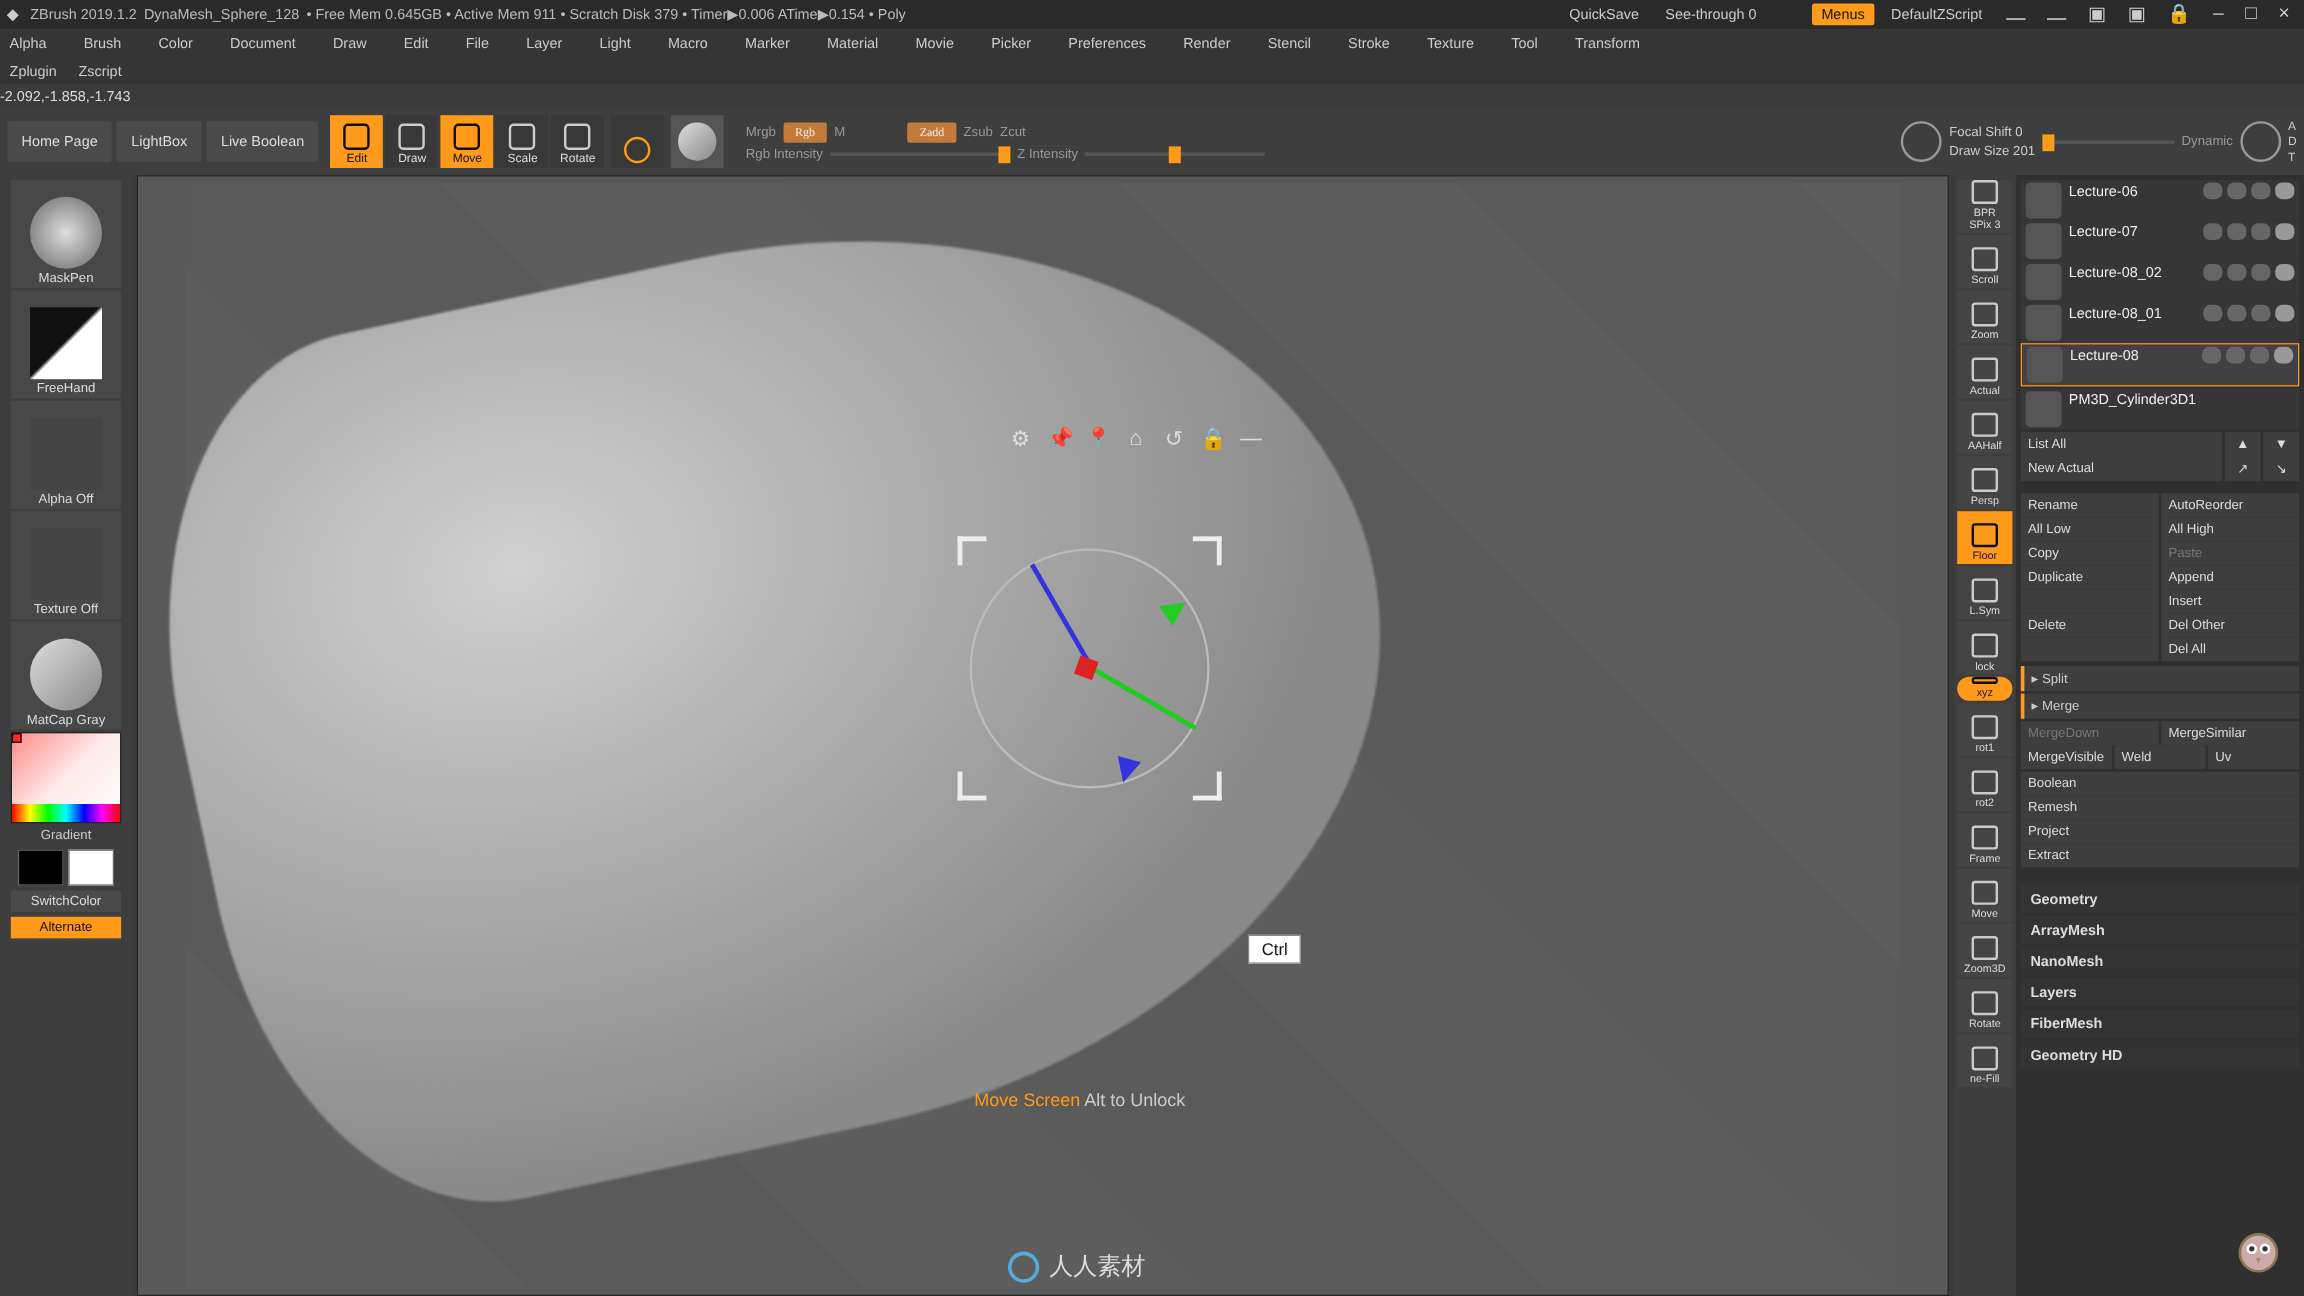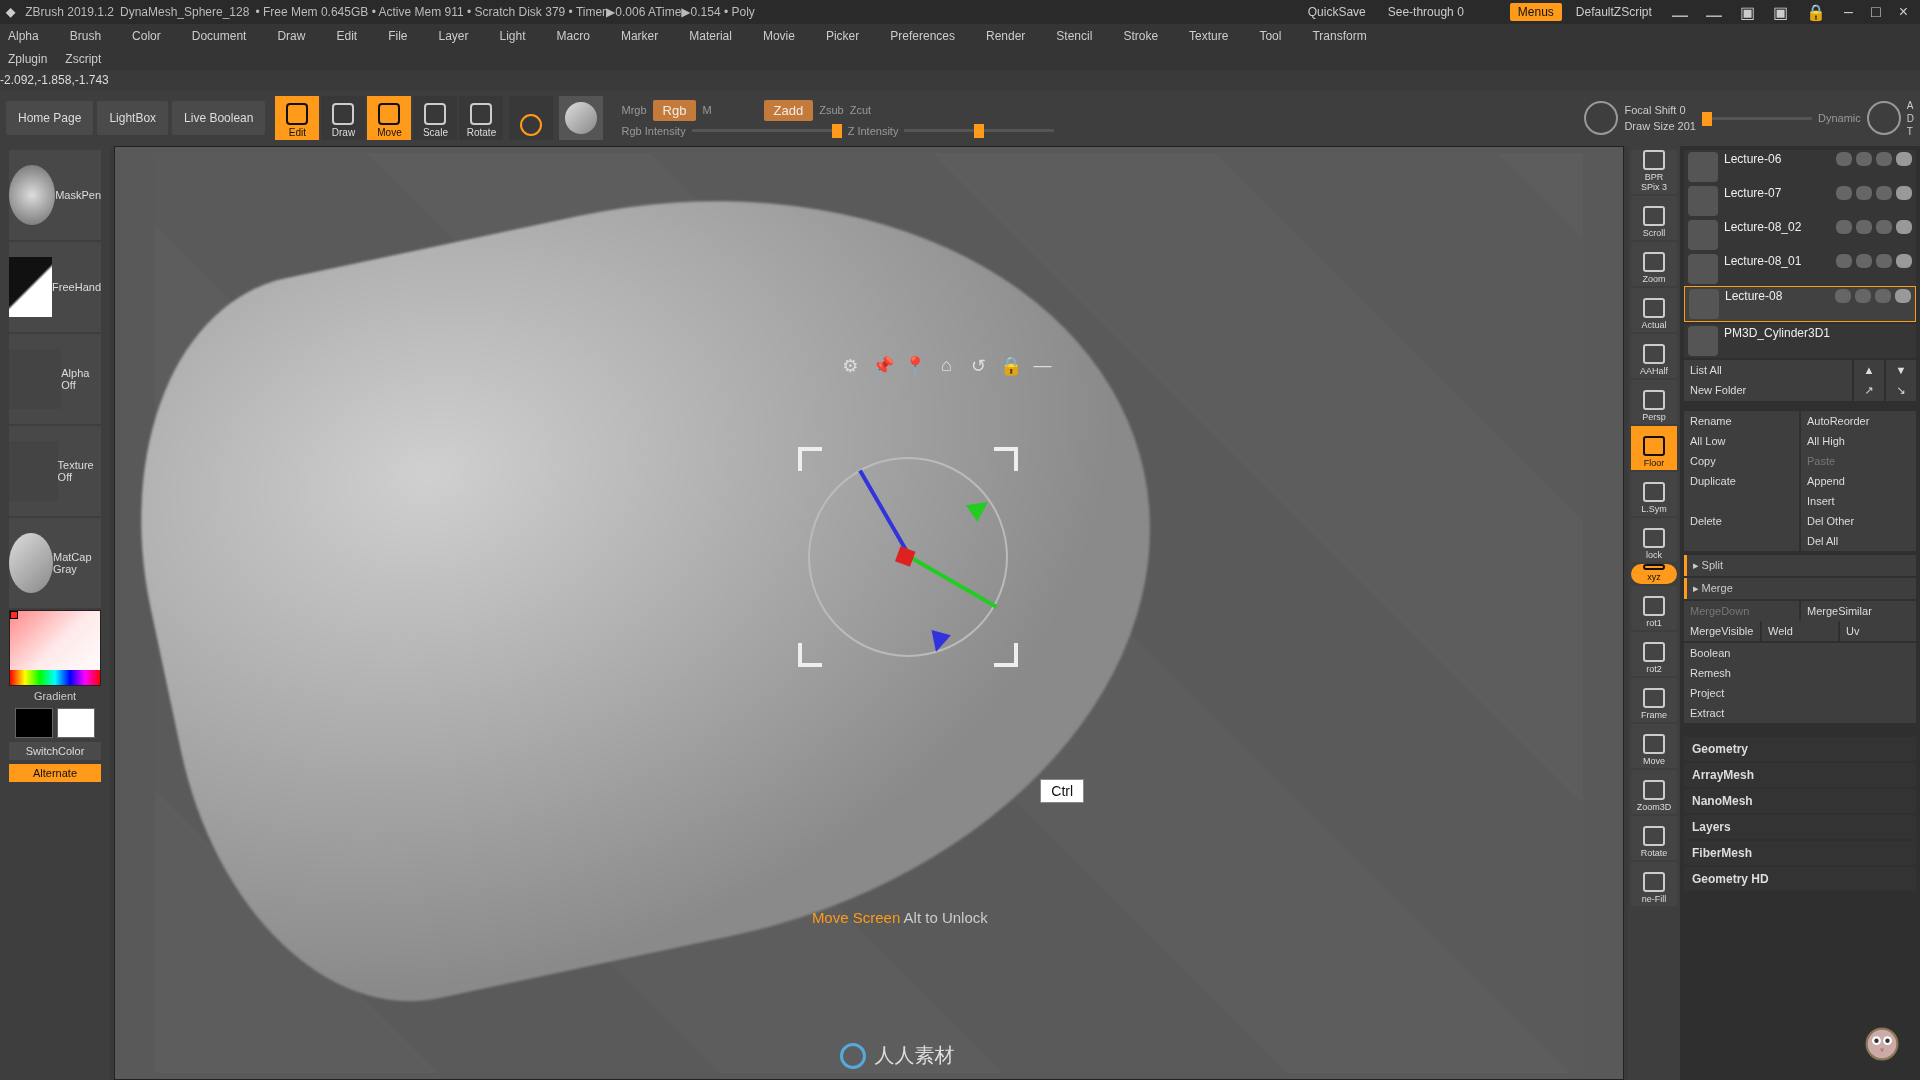--- a/index.html
+++ b/index.html
@@ -83,21 +83,21 @@
   }
   .shelf-icon.active { background: #ff9a1a; color:#111; }
   .shelf-icon .glyph {
     width:22px;height:22px;border:2px solid #ccc;border-radius:4px;margin-bottom:2px;
   }
   .shelf-icon.active .glyph { border-color:#111; }
   .shelf-icon.gizmo .glyph { border-radius:50%; border-color:#ff9a1a;}
   .shelf-mid { display:flex;flex-direction:column;gap:4px;margin-left:12px; }
   .shelf-row { display:flex;align-items:center;gap:6px; }
   .toggle-pill {
-    padding:3px 10px;background:#4a4a4a;border-radius:2px;font-size:13px;color:#bbb;cursor:pointer;
+    padding:3px 10px;background:#4a4a4a;border-radius:2px;font-size:10px;color:#bbb;cursor:pointer;font-family:Liberation Serif, serif;
   }
   .toggle-pill.orange { background:#c47a3a;color:#eee; }
   .mini-label { color:#999; font-size:11px; }
   .slider-track {
     width:150px;height:3px;background:#555;position:relative;
   }
   .slider-knob {
     width:10px;height:14px;background:#ff9a1a;position:absolute;top:-5px;
   }
   .focal-block { margin-left:auto;display:flex;align-items:center;gap:6px; }
@@ -105,21 +105,21 @@
     width:34px;height:34px;border:2px solid #999;border-radius:50%;position:relative;
   }
   .focal-text { display:flex;flex-direction:column;gap:4px;font-size:11px; }
   .main-area {
     position:absolute;top:146px;left:0;right:0;bottom:0;display:flex;
   }
   .left-panel {
     width:110px;background:#3e3e3e;display:flex;flex-direction:column;align-items:center;gap:2px;padding-top:4px;
   }
   .left-tile {
-    width:92px;background:#484848;display:flex;flex-direction:row;align-items:center;justify-content:flex-end;font-size:11px;color:#ddd;cursor:pointer;
+    width:92px;background:#484848;display:flex;flex-direction:column;align-items:center;justify-content:flex-end;font-size:11px;color:#ddd;cursor:pointer;
   }
   .left-tile.h { height:90px; }
   .left-tile span { padding:2px 0; }
   .swatch-big {
     width:60px;height:60px;border-radius:50%;background:linear-gradient(135deg,#ddd,#888);
   }
   .colorpick {
     width:92px;height:76px;background:linear-gradient(to bottom,#ff6161,#fff 60%,#ff6161);
     background:
       linear-gradient(to right, red, yellow, lime, cyan, blue, magenta, red) 0 100%/100% 15px no-repeat,
@@ -551,21 +551,21 @@
       <div class="subtool-ico"></div>
       <div class="subtool-name">PM3D_Cylinder3D1</div>
     </div>
     <div id="panel-rows">
         <div class="panel-row">
           <div class="panel-btn">List All</div>
           <div class="panel-btn sq">▲</div>
           <div class="panel-btn sq">▼</div>
         </div>
         <div class="panel-row">
-          <div class="panel-btn">New Folder</div>
+          <div class="panel-btn">New Actual</div>
           <div class="panel-btn sq">↗</div>
           <div class="panel-btn sq">↘</div>
         </div>
       </div>
     <div style="height:6px"></div>
     <div id="panel-grid">
         <div class="panel-row">
           <div class="panel-btn">Rename</div>
           <div class="panel-btn">AutoReorder</div>
         </div>

